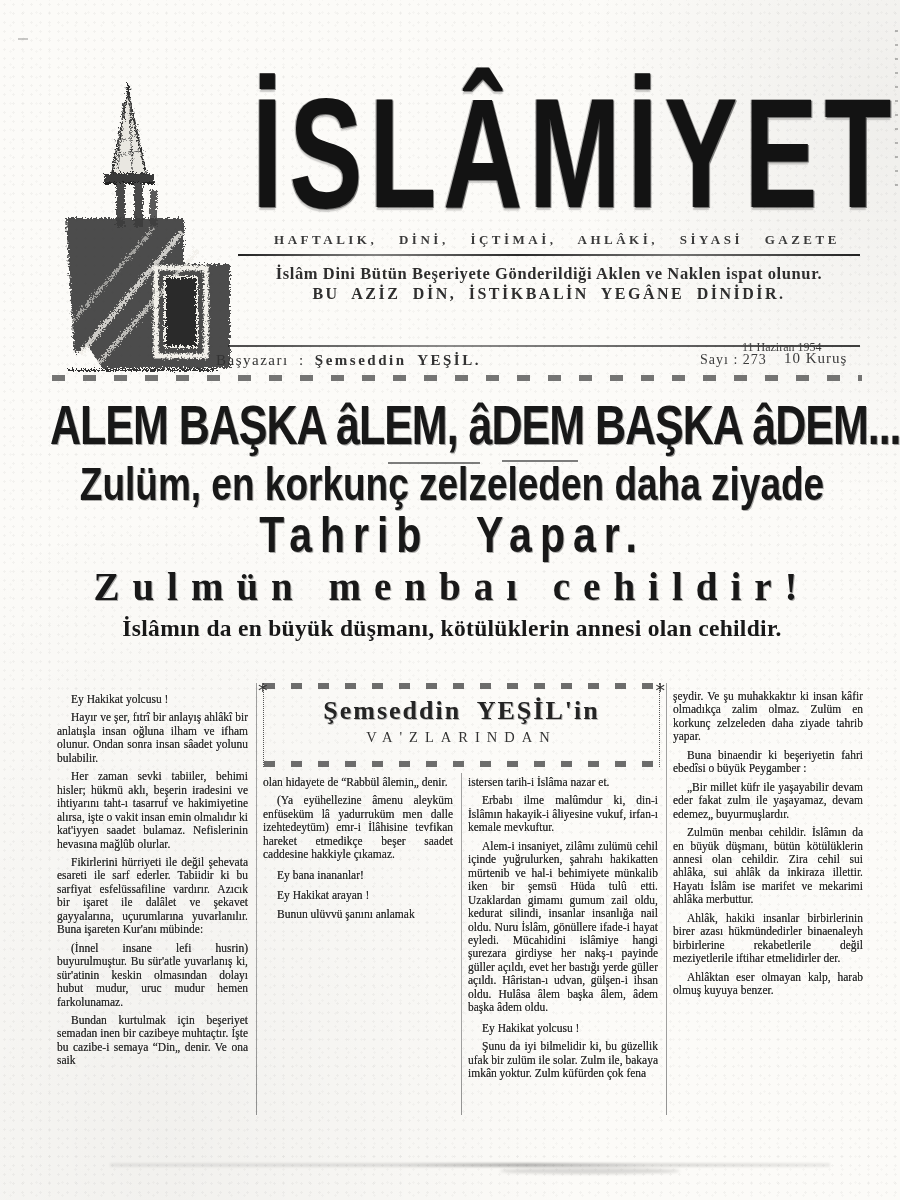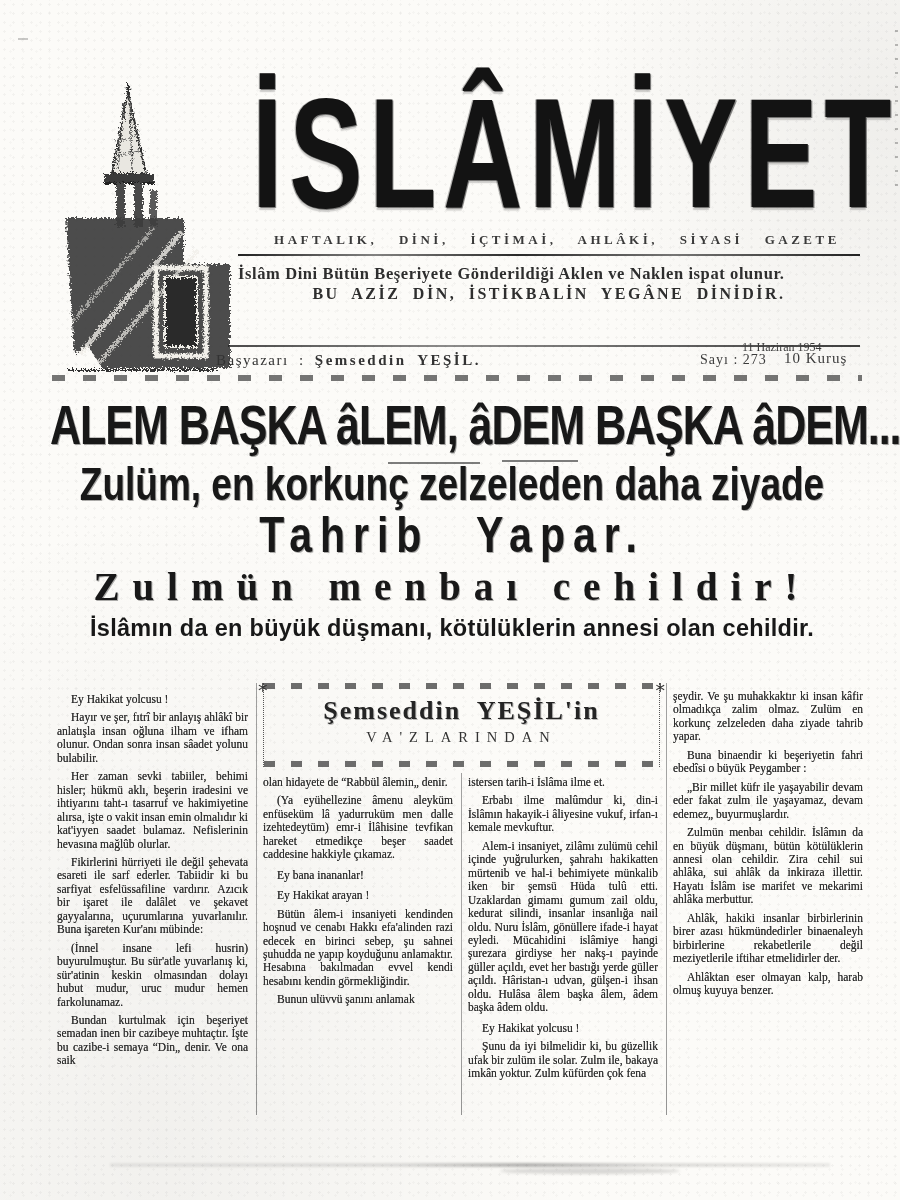--- a/index.html
+++ b/index.html
@@ -27,21 +27,21 @@
     text-shadow:1px 1px 0 rgba(25,25,25,.45), -1px 0 0 rgba(25,25,25,.3), 0 2px 1px rgba(25,25,25,.2);
     filter:blur(.4px) contrast(1.05);
   }
   .subtitle{
     position:absolute; left:252px; top:232px; width:610px; text-align:center;
     font-size:13px; letter-spacing:3.5px; word-spacing:15px; color:#3a3a3a;
     font-weight:bold; filter:blur(.3px);
   }
   .rule1{position:absolute; left:238px; top:254px; width:622px; height:2px;
     background:linear-gradient(90deg,#222 0%,rgba(30,30,30,.55) 22%,#2a2a2a 45%,rgba(30,30,30,.6) 70%,#222 100%);}
-  .motto1{position:absolute; left:238px; top:264px; width:622px; text-align:left;
+  .motto1{position:absolute; left:238px; top:264px; width:622px; text-align:center;
     font-size:16.5px; font-weight:bold; color:#2e2e2e; letter-spacing:.6px; filter:blur(.3px);}
   .motto2{position:absolute; left:238px; top:285px; width:622px; text-align:center;
     font-size:16px; font-weight:bold; color:#2e2e2e; letter-spacing:2.5px; word-spacing:6px; filter:blur(.3px);}
   .rule2{position:absolute; left:228px; top:345px; width:632px; height:2px;
     background:linear-gradient(90deg,rgba(30,30,30,.8),rgba(30,30,30,.5) 35%,rgba(30,30,30,.85));}
   .editor{position:absolute; left:216px; top:352px; font-size:15px; color:#333;
     letter-spacing:1.5px; word-spacing:5px; filter:blur(.3px);}
   .editor b{letter-spacing:2.5px;}
   .issue-date{position:absolute; left:742px; top:340px; font-size:12px; color:#3c3c3c; filter:blur(.3px);}
   .issue-no{position:absolute; left:700px; top:352px; font-size:14px; color:#3c3c3c; letter-spacing:1px; filter:blur(.3px);}
@@ -57,21 +57,21 @@
     text-shadow:1px 1px 0 rgba(30,30,30,.4);}
   .h2{font-size:37px; font-weight:bold; white-space:nowrap;
     transform:scaleY(1.25); transform-origin:top center; line-height:1; margin-bottom:13px;
     text-shadow:1px 1px 0 rgba(30,30,30,.35);}
   .h3{font-size:41px; font-weight:bold; letter-spacing:8px; word-spacing:28px; white-space:nowrap;
     transform:scaleY(1.2); transform-origin:top center; line-height:1; margin-bottom:15px;
     text-shadow:1px 1px 0 rgba(30,30,30,.35);}
   .h4{font-family:"Liberation Serif","DejaVu Serif",serif; font-size:39px; font-weight:bold;
     letter-spacing:13px; white-space:nowrap; line-height:1.05; margin-bottom:8px;
     text-shadow:1px 1px 0 rgba(30,30,30,.35);}
-  .h5{font-family:Liberation Sans, sans-serif; font-size:23.5px; font-weight:bold;
+  .h5{font-family:Liberation Serif, serif; font-size:23.5px; font-weight:bold;
     letter-spacing:.3px; white-space:nowrap; line-height:1.1;}
   .h1-underline{position:absolute; background:#3a3a3a; height:2px; opacity:.65; filter:blur(.5px);}
   
   .bodywrap{position:absolute; left:57px; top:683px; width:806px; height:434px; overflow:hidden;
     font-size:11.5px; line-height:1.17; color:#2d2d2d; text-align:justify;
     filter:blur(.25px);}
   .bodywrap p{margin:0 0 5px; text-shadow:0 0 .5px rgba(45,45,45,.8);}
   .para{text-indent:14px;}
   .cont{text-indent:0;}
   .salute{text-indent:14px; margin-top:7px !important;}
@@ -195,25 +195,24 @@
         <p class="para">Her zaman sevki tabiiler, behimi hisler; hükmü aklı, beşerin iradesini ve ihtiyarını taht-ı tasarruf ve hakimiyetine alırsa, işte o vakit insan emin olmalıdır ki kat'iyyen saadet bulamaz. Nefislerinin hevasına mağlûb olurlar.</p>
         <p class="para">Fikirlerini hürriyeti ile değil şehevata esareti ile sarf ederler. Tabiidir ki bu sarfiyat esfelüssafiline vardırır. Azıcık bir işaret ile dalâlet ve şekavet gayyalarına, uçurumlarına yuvarlanılır. Buna işareten Kur'anı mübinde:</p>
         <p class="para">(İnnel insane lefi husrin) buyurulmuştur. Bu sür'atle yuvarlanış ki, sür'atinin keskin olmasından dolayı hubut mudur, uruc mudur hemen farkolunamaz.</p>
         <p class="para">Bundan kurtulmak için beşeriyet semadan inen bir cazibeye muhtaçtır. İşte bu cazibe-i semaya “Din„ denir. Ve ona saik</p>
       </div>
     <div class="col c2">
         <p class="cont">olan hidayete de “Rabbül âlemin„ denir.</p>
         <p class="para">(Ya eyühellezine âmenu aleyküm enfüseküm lâ yadurruküm men dalle izehtedeytüm) emr-i İlâhisine tevfikan hareket etmedikçe beşer saadet caddesine hakkiyle çıkamaz.</p>
         <p class="salute">Ey bana inananlar!</p>
         <p class="salute">Ey Hakikat arayan !</p>
-        <p class="para">Bütün âlem-i insaniyeti kendinden hoşnud ve cenabı Hakkı efa'alinden razi edecek en birinci sebep, şu sahnei şuhudda ne yapıp koyduğunu anlamaktır. Hesabına bakılmadan evvel kendi hesabını kendin görmekliğindir.</p>
         <p class="para">Bunun ulüvvü şanını anlamak</p>
       </div>
     <div class="col c3">
-        <p class="cont">istersen tarih-i İslâma ilme et.</p>
+        <p class="cont">istersen tarih-i İslâma nazar et.</p>
         <p class="para">Erbabı ilme malûmdur ki, din-i İslâmın hakayik-i âliyesine vukuf, irfan-ı kemale mevkuftur.</p>
         <p class="para">Alem-i insaniyet, zilâmı zulümü cehil içinde yuğrulurken, şahrahı hakikatten mürtenib ve hal-i behimiyete münkalib iken bir şemsü Hüda tulû etti. Uzaklardan gimamı gumum zail oldu, kedurat silindi, insanlar insanlığa nail oldu. Nuru İslâm, gönüllere ifade-i hayat eyledi. Mücahidini islâmiye hangi şurezara girdiyse her nakş-ı payinde güller açıldı, evet her bastığı yerde güller açıldı. Hâristan-ı udvan, gülşen-i ihsan oldu. Hulâsa âlem başka âlem, âdem başka âdem oldu.</p>
         <p class="salute">Ey Hakikat yolcusu !</p>
         <p class="para">Şunu da iyi bilmelidir ki, bu güzellik ufak bir zulüm ile solar. Zulm ile, bakaya imkân yoktur. Zulm küfürden çok fena</p>
       </div>
     <div class="col c4">
         <p class="cont">şeydir. Ve şu muhakkaktır ki insan kâfir olmadıkça zalim olmaz. Zulüm en korkunç zelzeleden daha ziyade tahrib yapar.</p>
         <p class="para">Buna binaendir ki beşeriyetin fahri ebedîsi o büyük Peygamber :</p>
         <p class="para">„Bir millet küfr ile yaşayabilir devam eder fakat zulm ile yaşayamaz, devam edemez„ buyurmuşlardır.</p>
         <p class="para">Zulmün menbaı cehildir. İslâmın da en büyük düşmanı, bütün kötülüklerin annesi olan cehildir. Zira cehil sui ahlâka, sui ahlâk da inkiraza illettir. Hayatı İslâm ise marifet ve mekarimi ahlâka merbuttur.</p>

